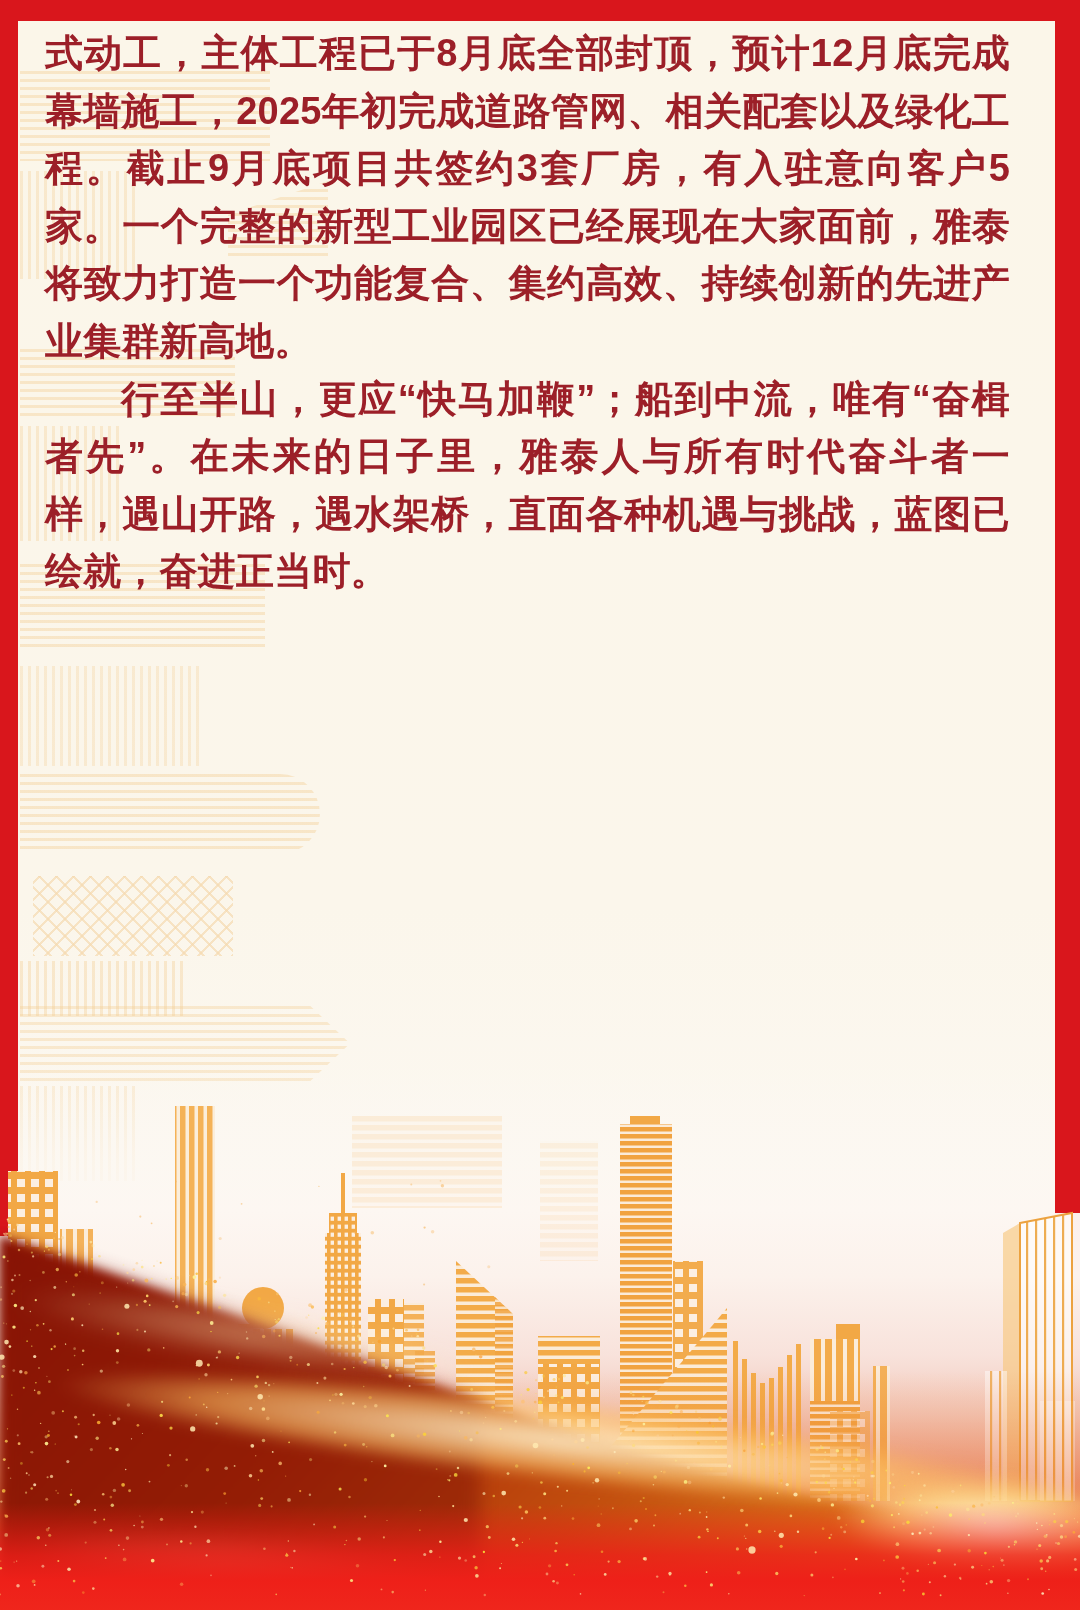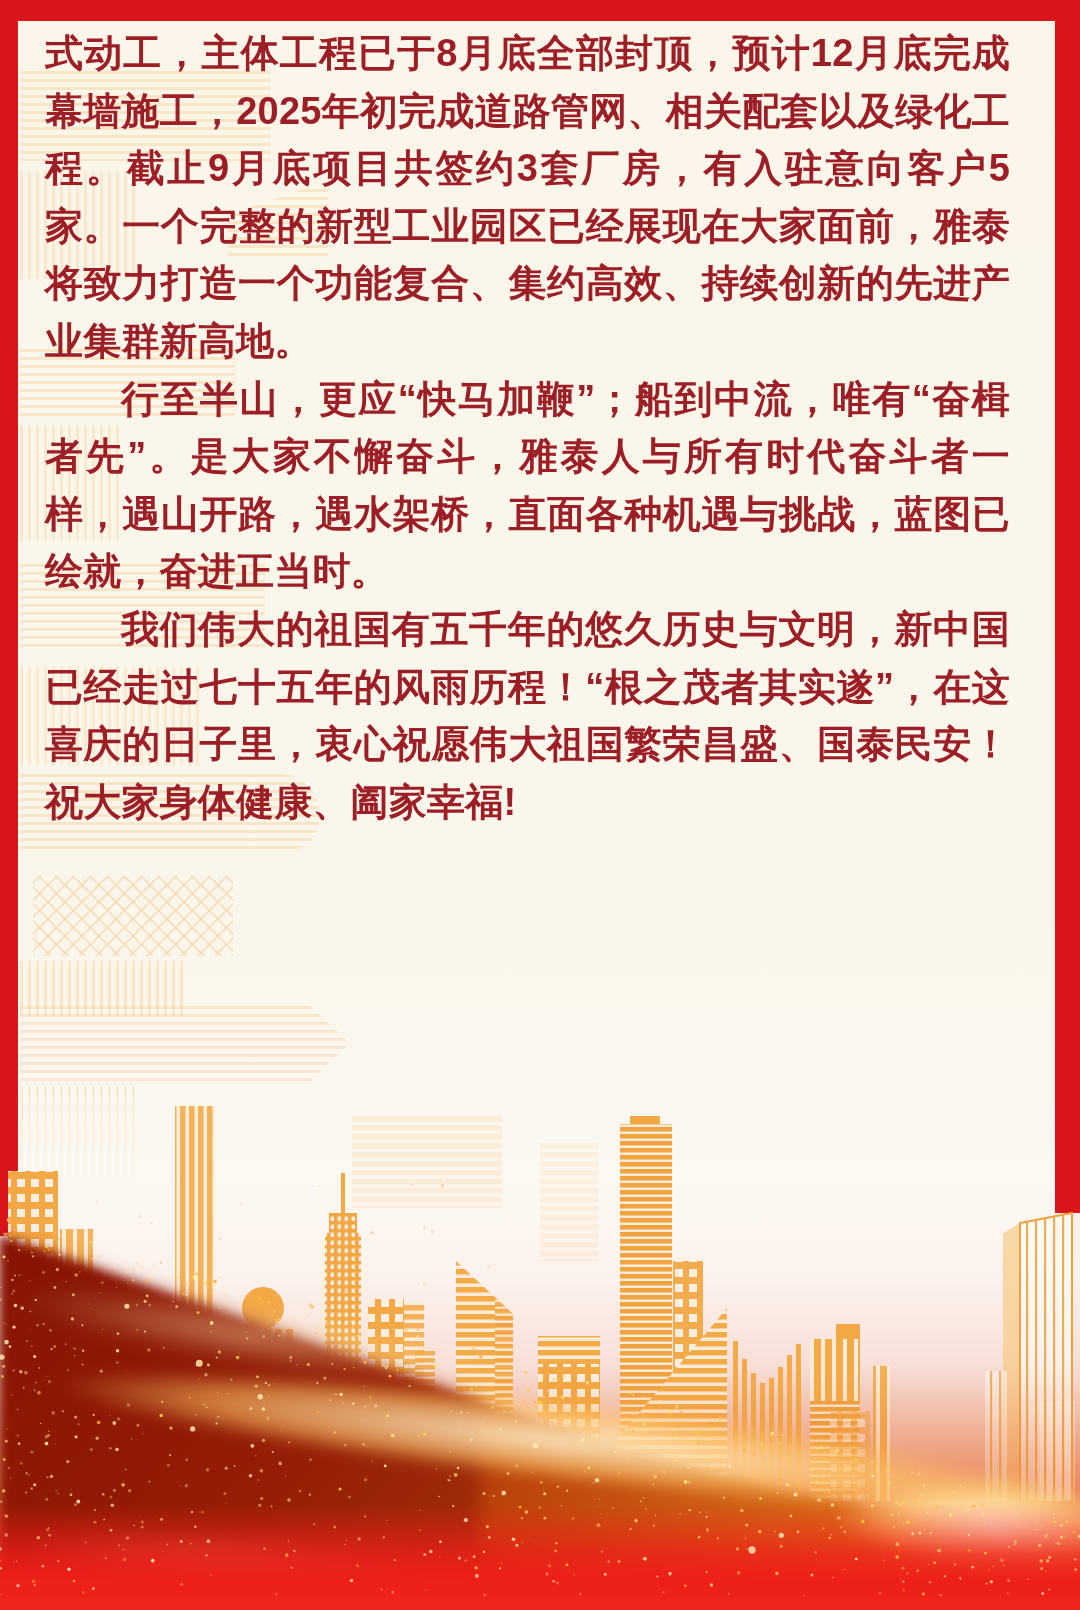--- a/index.html
+++ b/index.html
@@ -81,22 +81,21 @@
       <div class="skv" style="left:2px;top:645px;width:180px;height:100px;opacity:.4;"></div>
       <div class="sk" style="left:2px;top:753px;width:300px;height:80px;opacity:.5;border-radius:0 40px 40px 0;"></div>
       <div class="skx" style="left:15px;top:855px;width:200px;height:80px;opacity:.55;"></div>
       <div class="skv" style="left:2px;top:940px;width:165px;height:55px;opacity:.5;"></div>
       <div class="sk" style="left:2px;top:985px;width:330px;height:75px;opacity:.45;clip-path:polygon(0 0,88% 0,100% 50%,88% 100%,0 100%);"></div>
       <div class="skv" style="left:2px;top:1065px;width:120px;height:95px;opacity:.4;"></div>
     </div>
 
     <div class="article">
         <p>式动工，主体工程已于8月底全部封顶，预计12月底完成幕墙施工，2025年初完成道路管网、相关配套以及绿化工程。截止9月底项目共签约3套厂房，有入驻意向客户5家。一个完整的新型工业园区已经展现在大家面前，雅泰将致力打造一个功能复合、集约高效、持续创新的先进产业集群新高地。</p>
-        <p class="ind">行至半山，更应“快马加鞭”；船到中流，唯有“奋楫者先”。是大家不懈奋斗，雅泰人与所有时代奋斗者一样，遇山开路，遇水架桥，直面各种机遇与挑战，蓝图已绘就，奋进正当时。</p>
-        <p class="ind">我们伟大的祖国有五千年的悠久历史与文明，新中国已经走过七十五年的风雨历程！“根之茂者其实遂”，在这喜庆的日子里，衷心祝愿伟大祖国繁荣昌盛、国泰民安！祝大家身体健康、阖家幸福!</p>
+        <p class="ind">行至半山，更应“快马加鞭”；船到中流，唯有“奋楫者先”。在未来的日子里，雅泰人与所有时代奋斗者一样，遇山开路，遇水架桥，直面各种机遇与挑战，蓝图已绘就，奋进正当时。</p>
       </div>
   </div>
 
   <div class="bottom">
     <div class="bottom-bg"></div>
     <div class="lb-cont"></div>
     <div class="rb-cont"></div>
 
     <svg class="skyline" width="1080" height="560" viewBox="0 0 1080 560">
       <defs>

